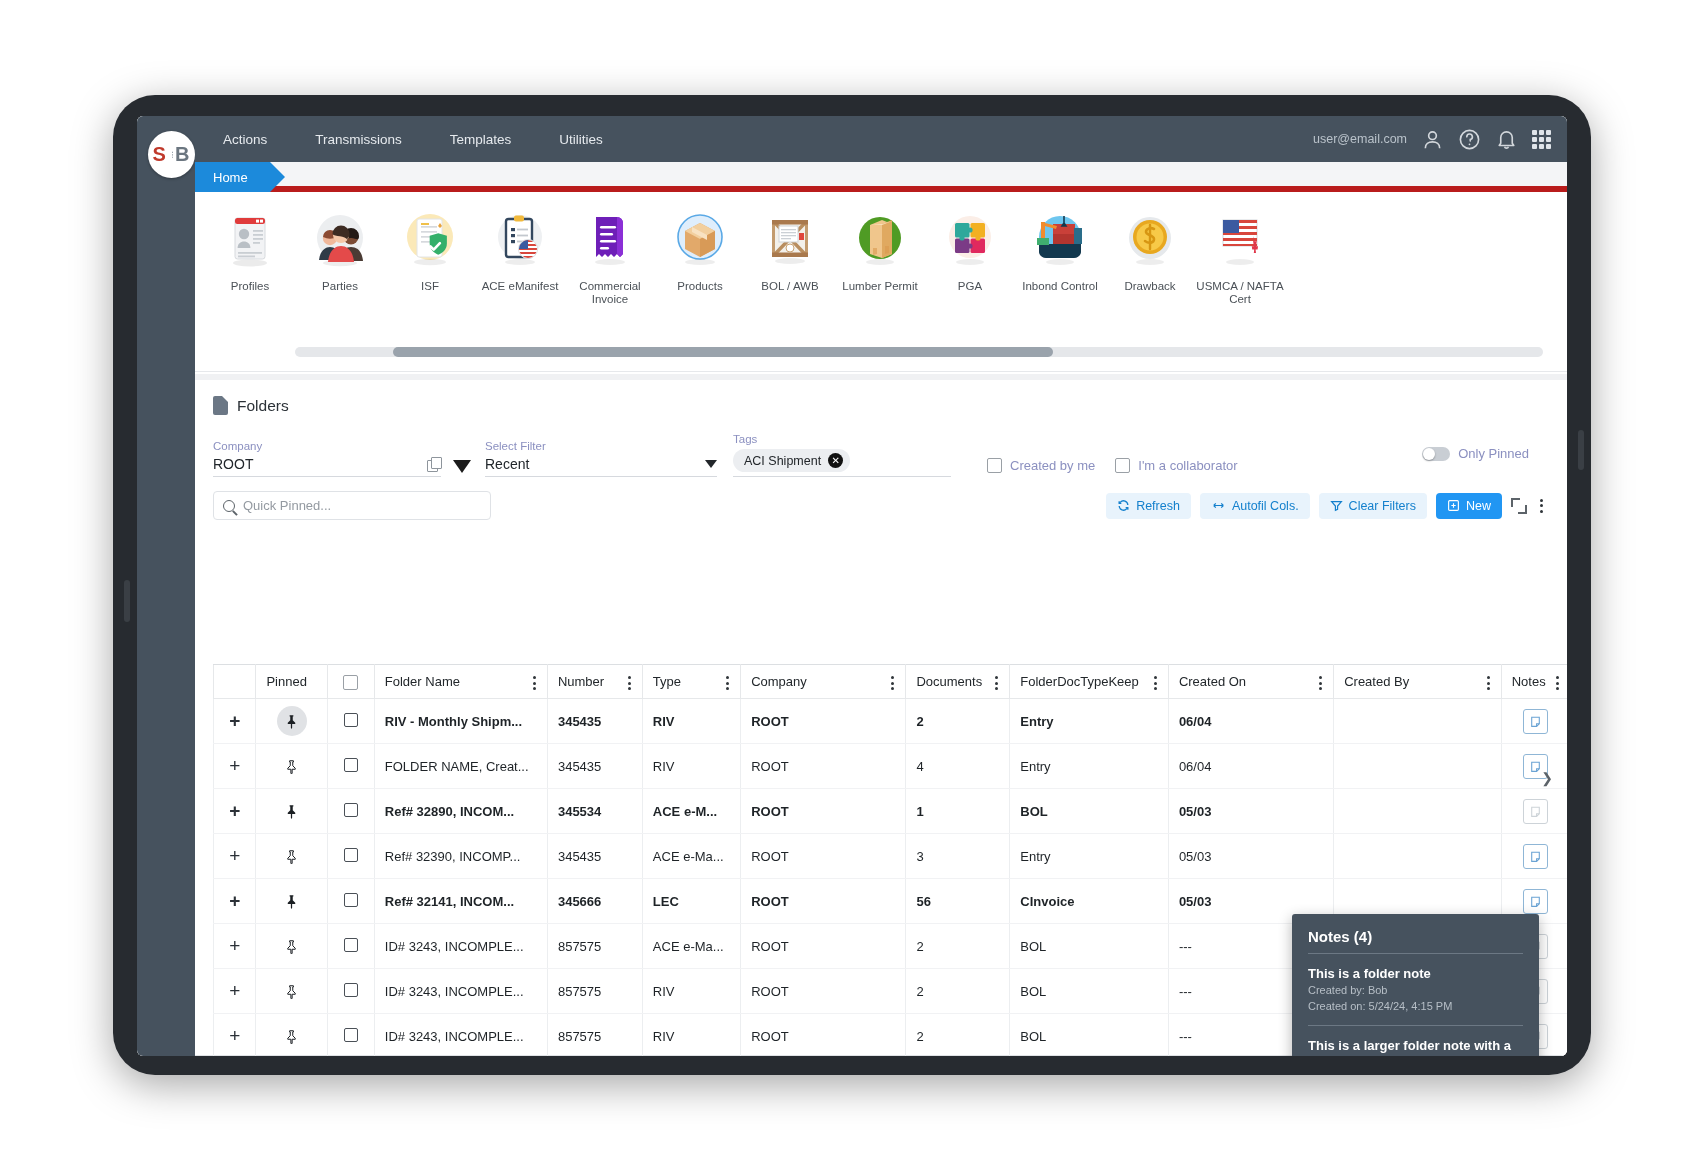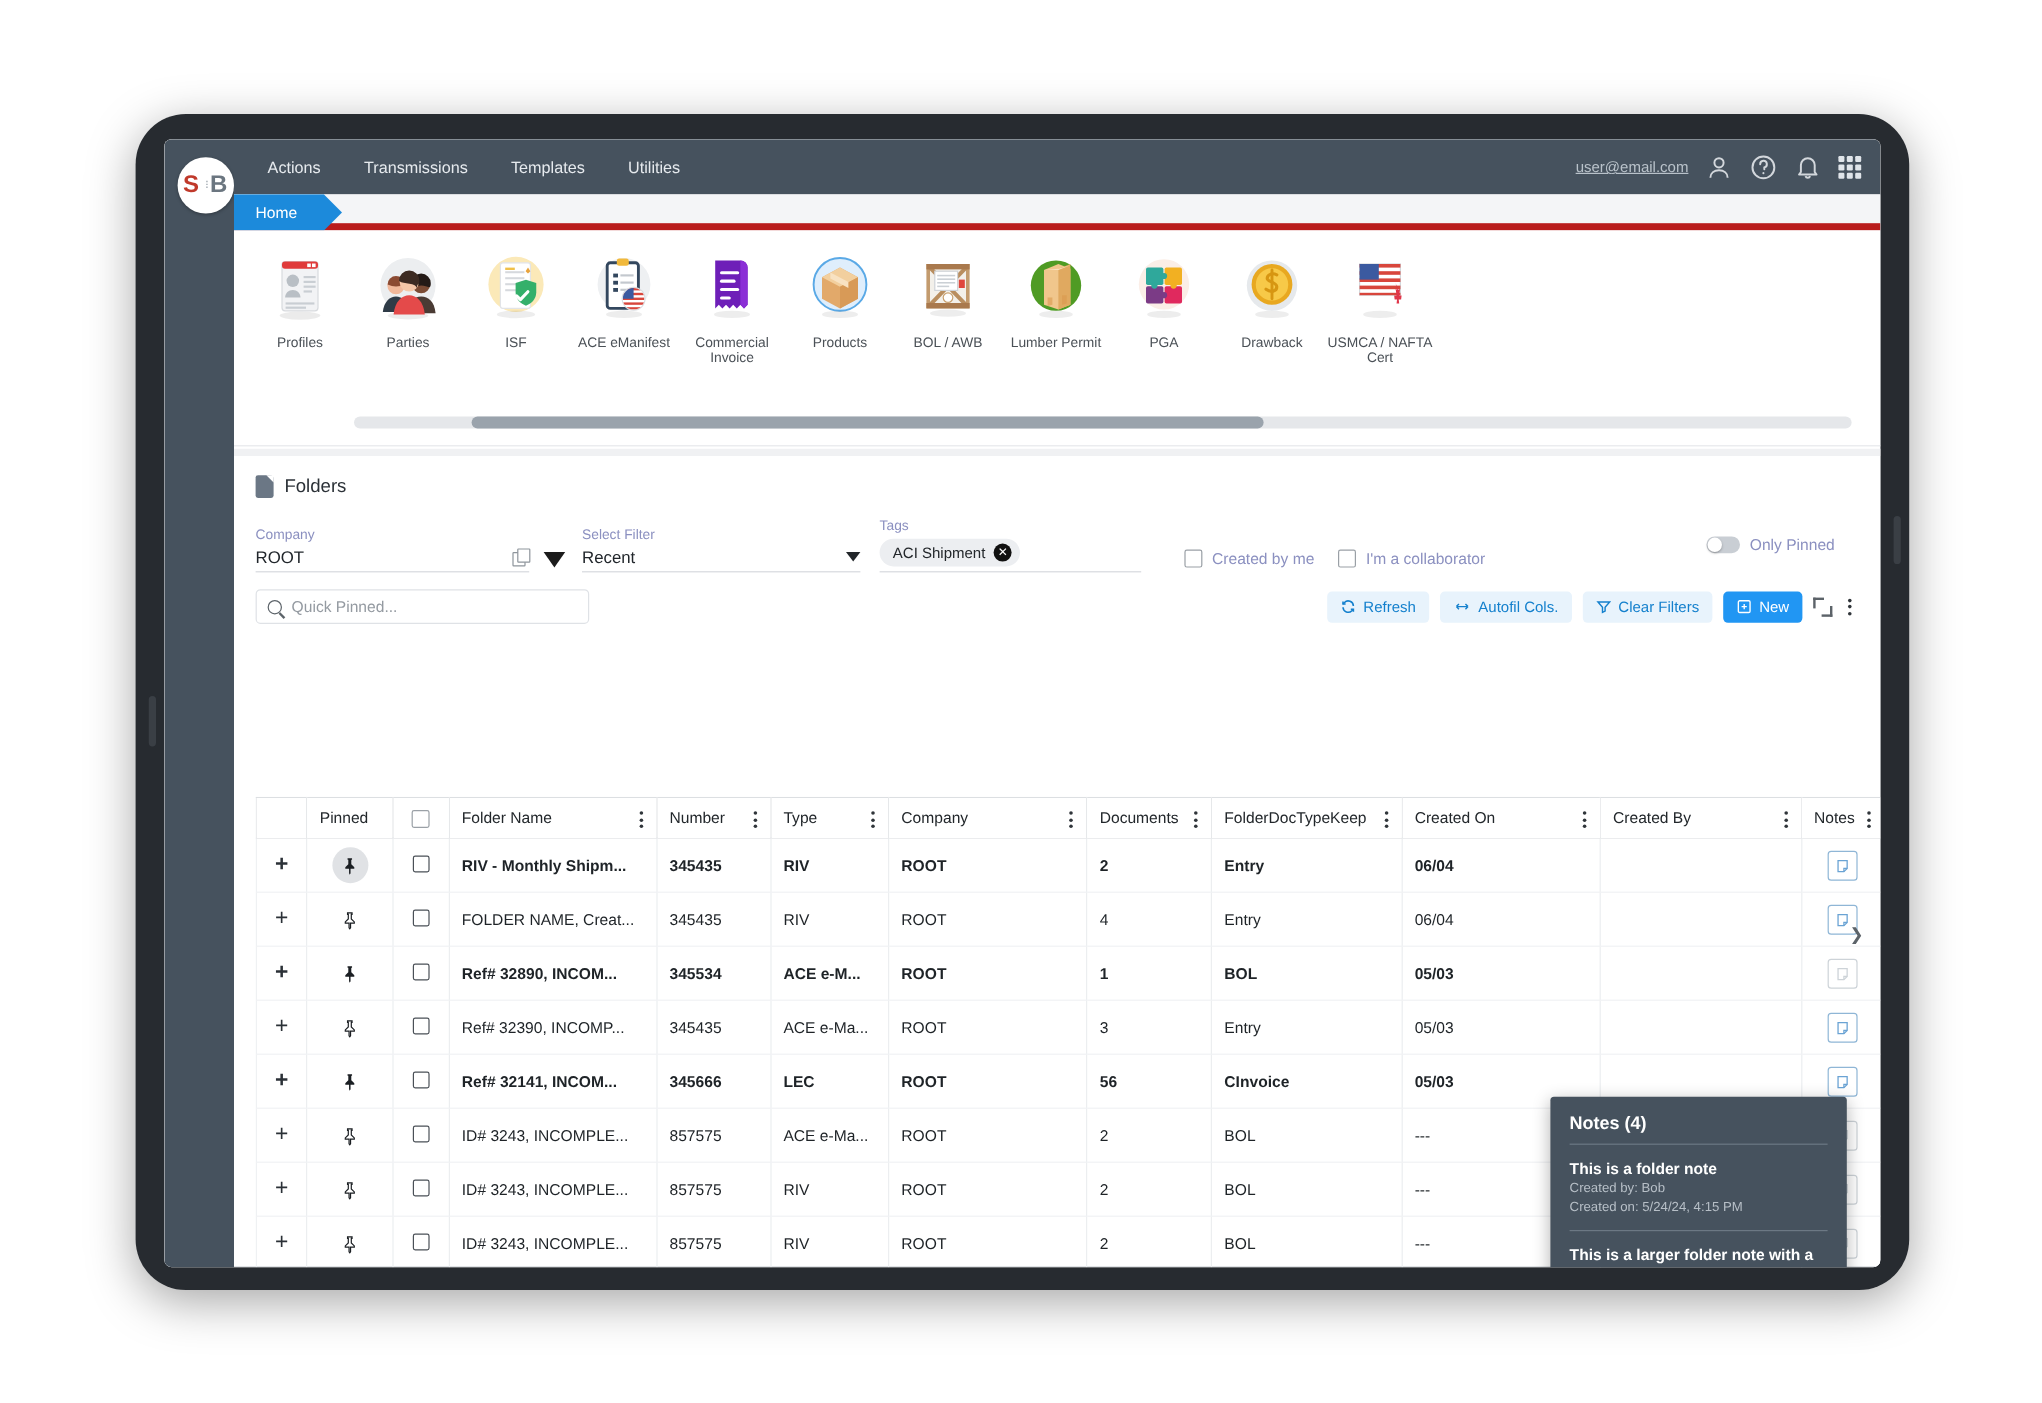--- a/index.html
+++ b/index.html
@@ -54,26 +54,26 @@
   .logo-s { color: #c0392b; }
   .logo-dots { display:inline-block; width:4px; margin:0 2px;
     font-size:7px; line-height:6px; color:#9aa3ab; }
   .logo-b { color: #6b7680; }
 
   .topbar {
     position: absolute; left: 58px; top: 0; right: 0; height: 46px;
     background: #46525e; color: #dfe3e7;
     display: flex; align-items: center;
   }
-  .topnav { display: flex; gap: 0; margin-left: 10px; }
+  .topnav { display: flex; gap: 12px; margin-left: 10px; }
   .topnav > div {
     padding: 6px 18px; font-size: 13.5px; color: #e6eaee; cursor: pointer;
   }
   .topbar-right { margin-left: auto; display: flex; align-items: center; gap: 14px; padding-right: 16px;}
-  .useremail { font-size: 12.5px; color: #b9c2ca; text-decoration: underline; }
+  .useremail { font-size: 12.5px; color: #b9c2ca; }
   .ico { width: 23px; height: 23px; opacity: .92; }
   .grid-ico { display:grid; grid-template-columns: repeat(3,5px); grid-template-rows: repeat(3,5px); gap:2px; }
   .grid-ico i { background:#e0e5ea; display:block; border-radius:1px;}
 
   .tabstrip {
     position: absolute; left: 58px; top: 46px; right: 0; height: 30px;
     background: #f4f5f7; border-bottom: 6px solid #b91c1c;
   }
   .tab-home {
     position: relative; display: inline-flex; align-items: center;
@@ -465,20 +465,37 @@
                 <rect x="29.5" y="28.5" width="14.5" height="14.5" rx="1.5" fill="#e0295e"></rect>
                 <circle cx="29" cy="20" r="2.6" fill="#2fa89b"></circle>
                 <circle cx="29" cy="36" r="2.6" fill="#7b3b86"></circle>
                 <circle cx="21" cy="28" r="2.6" fill="#2fa89b"></circle>
                 <circle cx="37" cy="28" r="2.6" fill="#f2b022"></circle>
               </svg>
             </div>
             <div class="shelf-label">PGA</div>
           </div>
 
+          <div class="shelf-item">
+            <div class="shelf-art">
+              <svg width="58" height="58" viewBox="0 0 58 58">
+                <circle cx="29" cy="27" r="21" fill="#6ec6ef"></circle>
+                <ellipse cx="29" cy="52" rx="14" ry="3" fill="#00000012"></ellipse>
+                <path d="M8 34h42v8c0 3-3 6-7 6H15c-4 0-7-3-7-6z" fill="#13394f"></path>
+                <rect x="22" y="24" width="22" height="10" fill="#b3352f"></rect>
+                <rect x="22" y="14" width="22" height="10" fill="#c94039"></rect>
+                <rect x="43" y="18" width="8" height="16" fill="#2a6d8a"></rect>
+                <path d="M10 12h4v22h-4z" fill="#f08c2e"></path>
+                <path d="M10 12l16 4-1 3-15-4z" fill="#f08c2e"></path>
+                <rect x="6" y="28" width="12" height="7" fill="#3fae6f"></rect>
+                <path d="M33 6v7M33 13l-2 3h4z" stroke="#13394f" stroke-width="1.6" fill="#13394f"></path>
+              </svg>
+            </div>
+            <div class="shelf-label">Inbond Control</div>
+          </div>
 
           <div class="shelf-item">
             <div class="shelf-art">
               <svg width="58" height="58" viewBox="0 0 58 58">
                 <circle cx="29" cy="28" r="21" fill="#e6e9ec"></circle>
                 <ellipse cx="29" cy="52" rx="14" ry="3" fill="#00000012"></ellipse>
                 <circle cx="29" cy="27" r="17" fill="#e8a820"></circle>
                 <circle cx="29" cy="27" r="13.5" fill="#f7c948"></circle>
                 <path d="M33 19c-4-2-8 0-8 3s8 3 8 7-5 5-9 2" stroke="#d79612" stroke-width="2.6" fill="none" stroke-linecap="round"></path>
                 <path d="M29 15v24" stroke="#d79612" stroke-width="2.4" stroke-linecap="round"></path>

